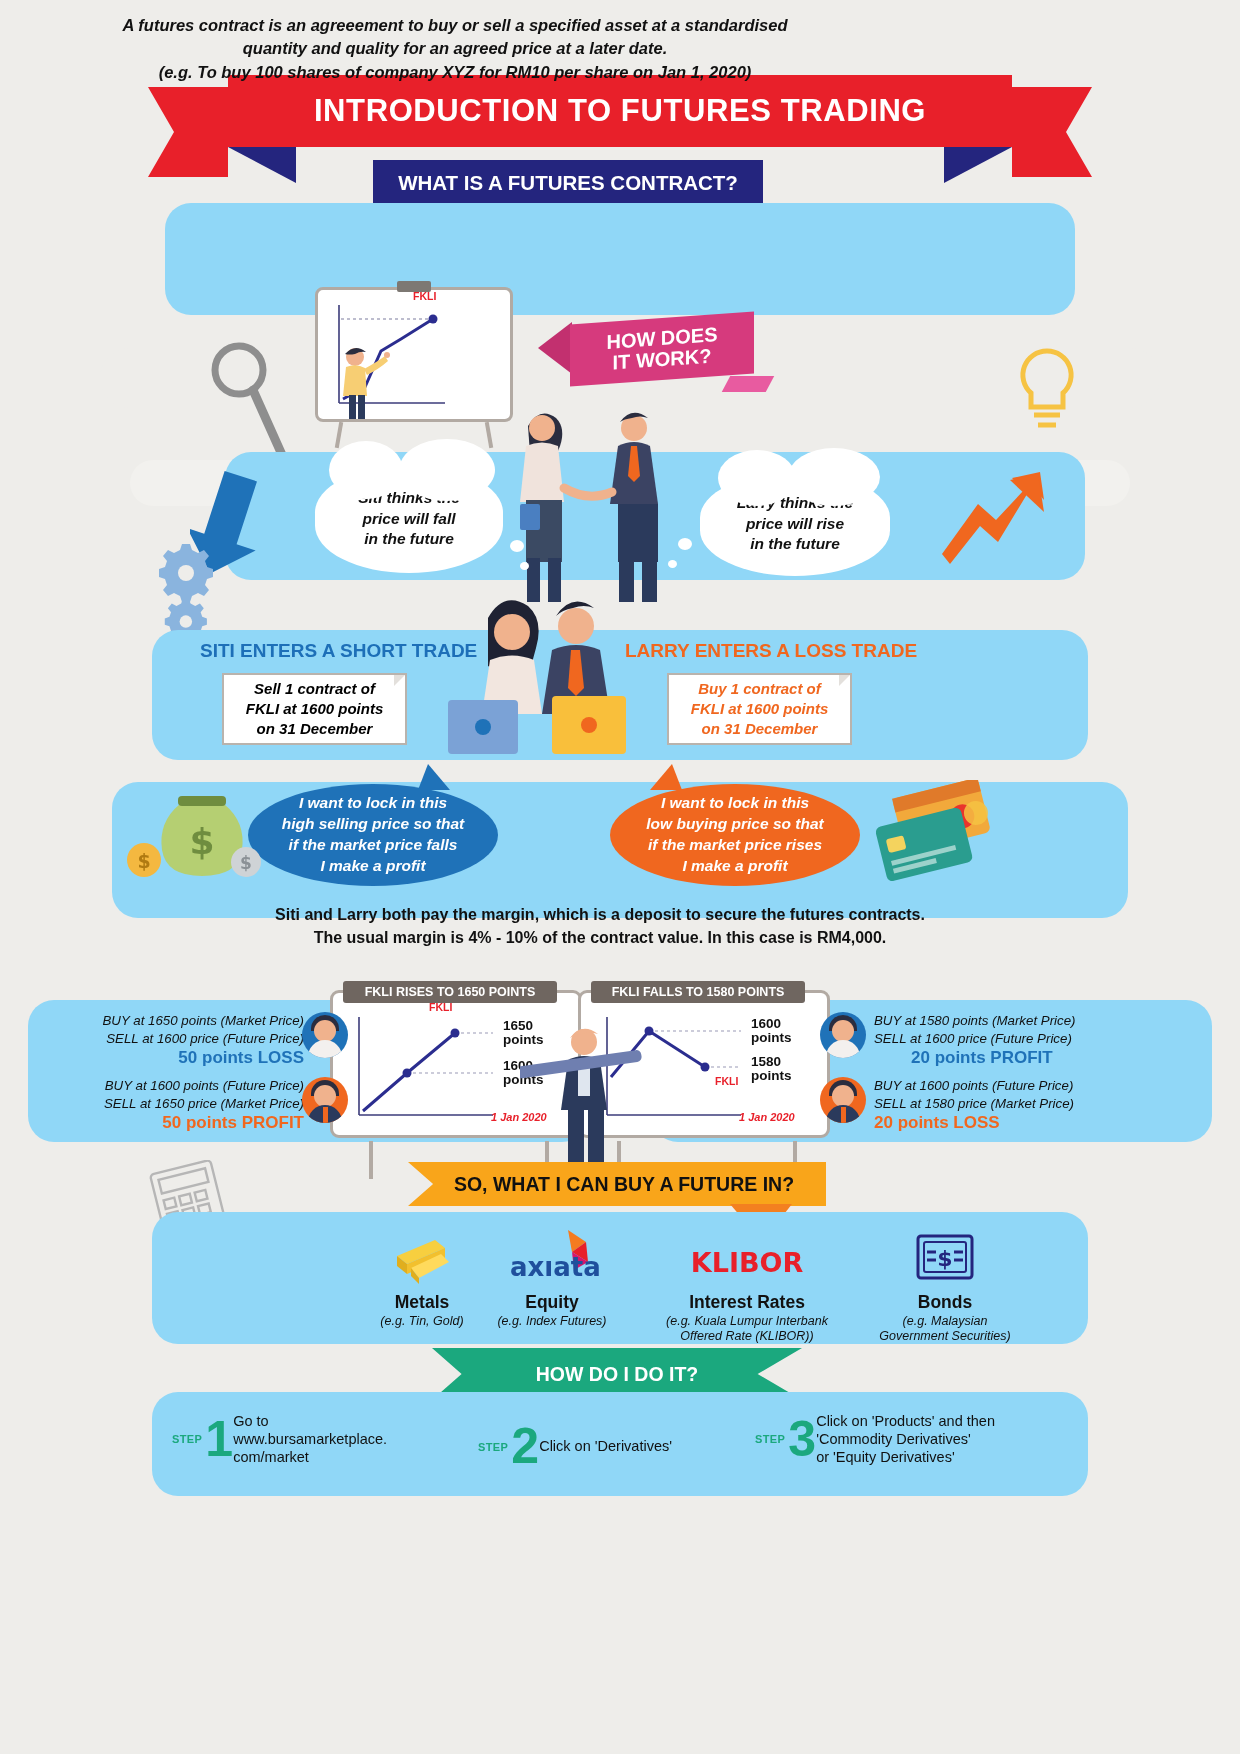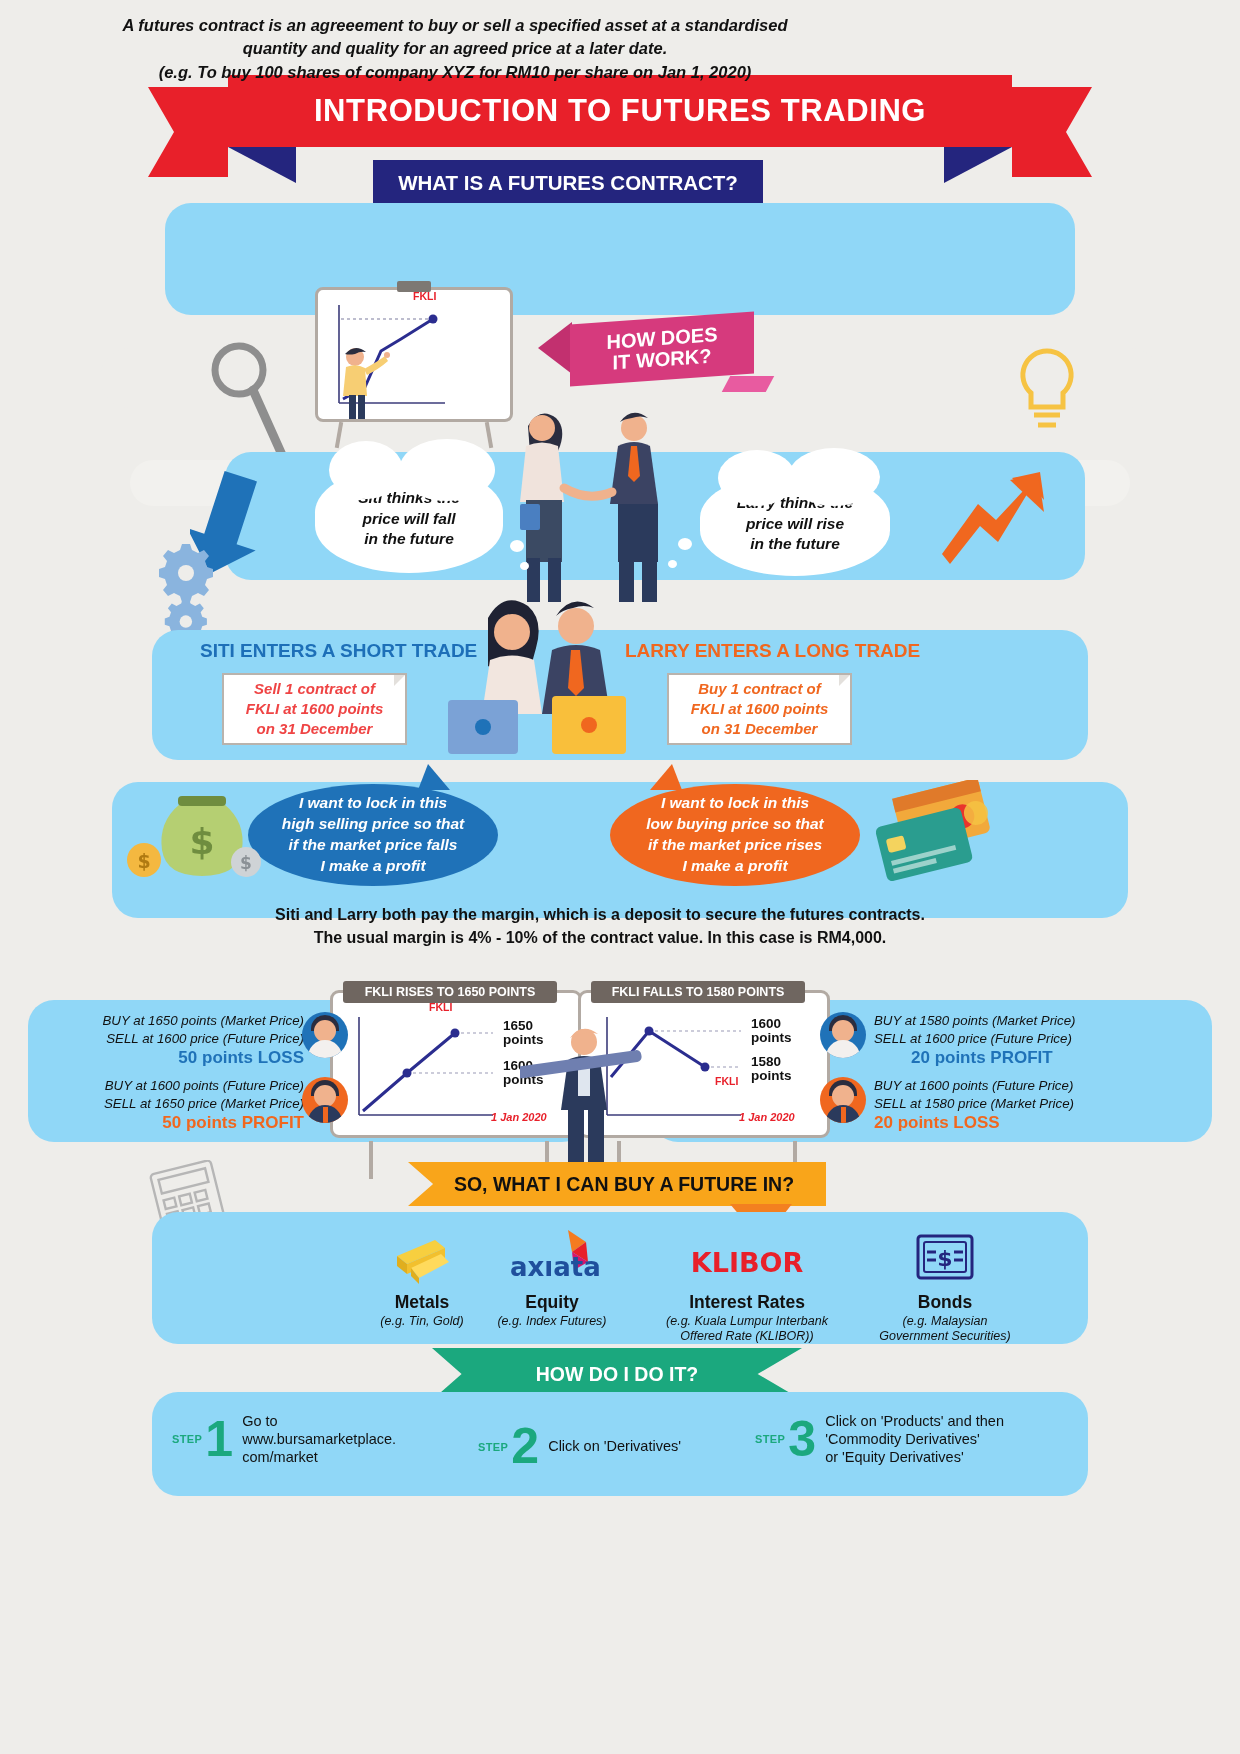--- a/index.html
+++ b/index.html
@@ -116,21 +116,21 @@
   #siti-head  { left:200px; top:640px; color:#1d6fb8; }
   #larry-head { left:625px; top:640px; color:#f0671f; }
   .notecard {
     position:absolute; background:#fff; border:2px solid #b9b3ad;
     display:flex; align-items:center; justify-content:center; text-align:center;
   }
   .notecard .nt {
     font-style:italic; font-weight:bold; font-size:15px; line-height:1.32;
   }
   #note-siti  { left:222px; top:673px; width:185px; height:72px; }
-  #note-siti .nt  { color:#ef4444; }
+  #note-siti .nt  { color:#000000; }
   #note-larry { left:667px; top:673px; width:185px; height:72px; }
   #note-larry .nt { color:#f0671f; }
   .dogear { position:absolute; right:0; top:0; width:0;height:0;
     border-left:11px solid #e3e0dc; border-bottom:11px solid transparent; }
 
   
   #lock-panel { left:112px; top:782px; width:1016px; height:136px; }
   .ebubble {
     position:absolute; border-radius:50%;
     display:flex; align-items:center; justify-content:center; text-align:center;
@@ -224,21 +224,21 @@
     display:flex; align-items:center; justify-content:center;
     clip-path: polygon(0 0, 100% 0, 88% 50%, 100% 100%, 0 100%, 8% 50%);
   }
   #greenban .main span { color:#fff; font-weight:bold; font-size:19.5px; }
 
   
   #steps-panel { left:152px; top:1392px; width:936px; height:104px; }
   .step { position:absolute; display:flex; align-items:center; }
   .step-lab { font-weight:bold; font-size:11px; color:#1ba87e; letter-spacing:.4px; }
   .step-num { font-weight:bold; font-size:50px; color:#1ba87e; line-height:.9; margin-left:3px;}
-  .step-txt { font-size:14.5px; color:#111; line-height:1.25; margin-left:9px; }
+  .step-txt { font-size:14.5px; color:#111; line-height:1.25; }
 </style>
 </head>
 <body>
 
 <div class="stage">
 
   <div class="abs" id="subheader">
     <div class="bar">
       <span>WHAT IS A FUTURES CONTRACT?</span>
     </div>
@@ -373,21 +373,21 @@
   </svg>
   <svg class="abs" style="left:178px;top:688px;width:70px;height:80px;" viewBox="0 0 70 80">
     <g fill="#8ab4de">
       <path d="M26 6 h9 l2 7 6 3 6-3 6 6 -3 6 3 6 7 2 v9 l-7 2 -3 6 3 6 -6 6 -6-3 -6 3 -2 7 h-9 l-2-7 -6-3 -6 3 -6-6 3-6 -3-6 -7-2 v-9 l7-2 3-6 -3-6 6-6 6 3 6-3z"></path>
       <circle cx="30" cy="38" r="9" fill="#eeedea"></circle>
     </g>
   </svg>
 
   <div class="abs bluepanel" id="trade-panel"></div>
   <div class="trade-head" id="siti-head">SITI ENTERS A SHORT TRADE</div>
-  <div class="trade-head" id="larry-head">LARRY ENTERS A LONG TRADE</div>
+  <div class="trade-head" id="larry-head">LARRY ENTERS A LOSS TRADE</div>
 
   <div class="notecard" id="note-siti">
     <div class="nt">Sell 1 contract of<br>FKLI at 1600 points<br>on 31 December</div>
     <div class="dogear"></div>
   </div>
   <div class="notecard" id="note-larry">
     <div class="nt">Buy 1 contract of<br>FKLI at 1600 points<br>on 31 December</div>
     <div class="dogear"></div>
   </div>
 

